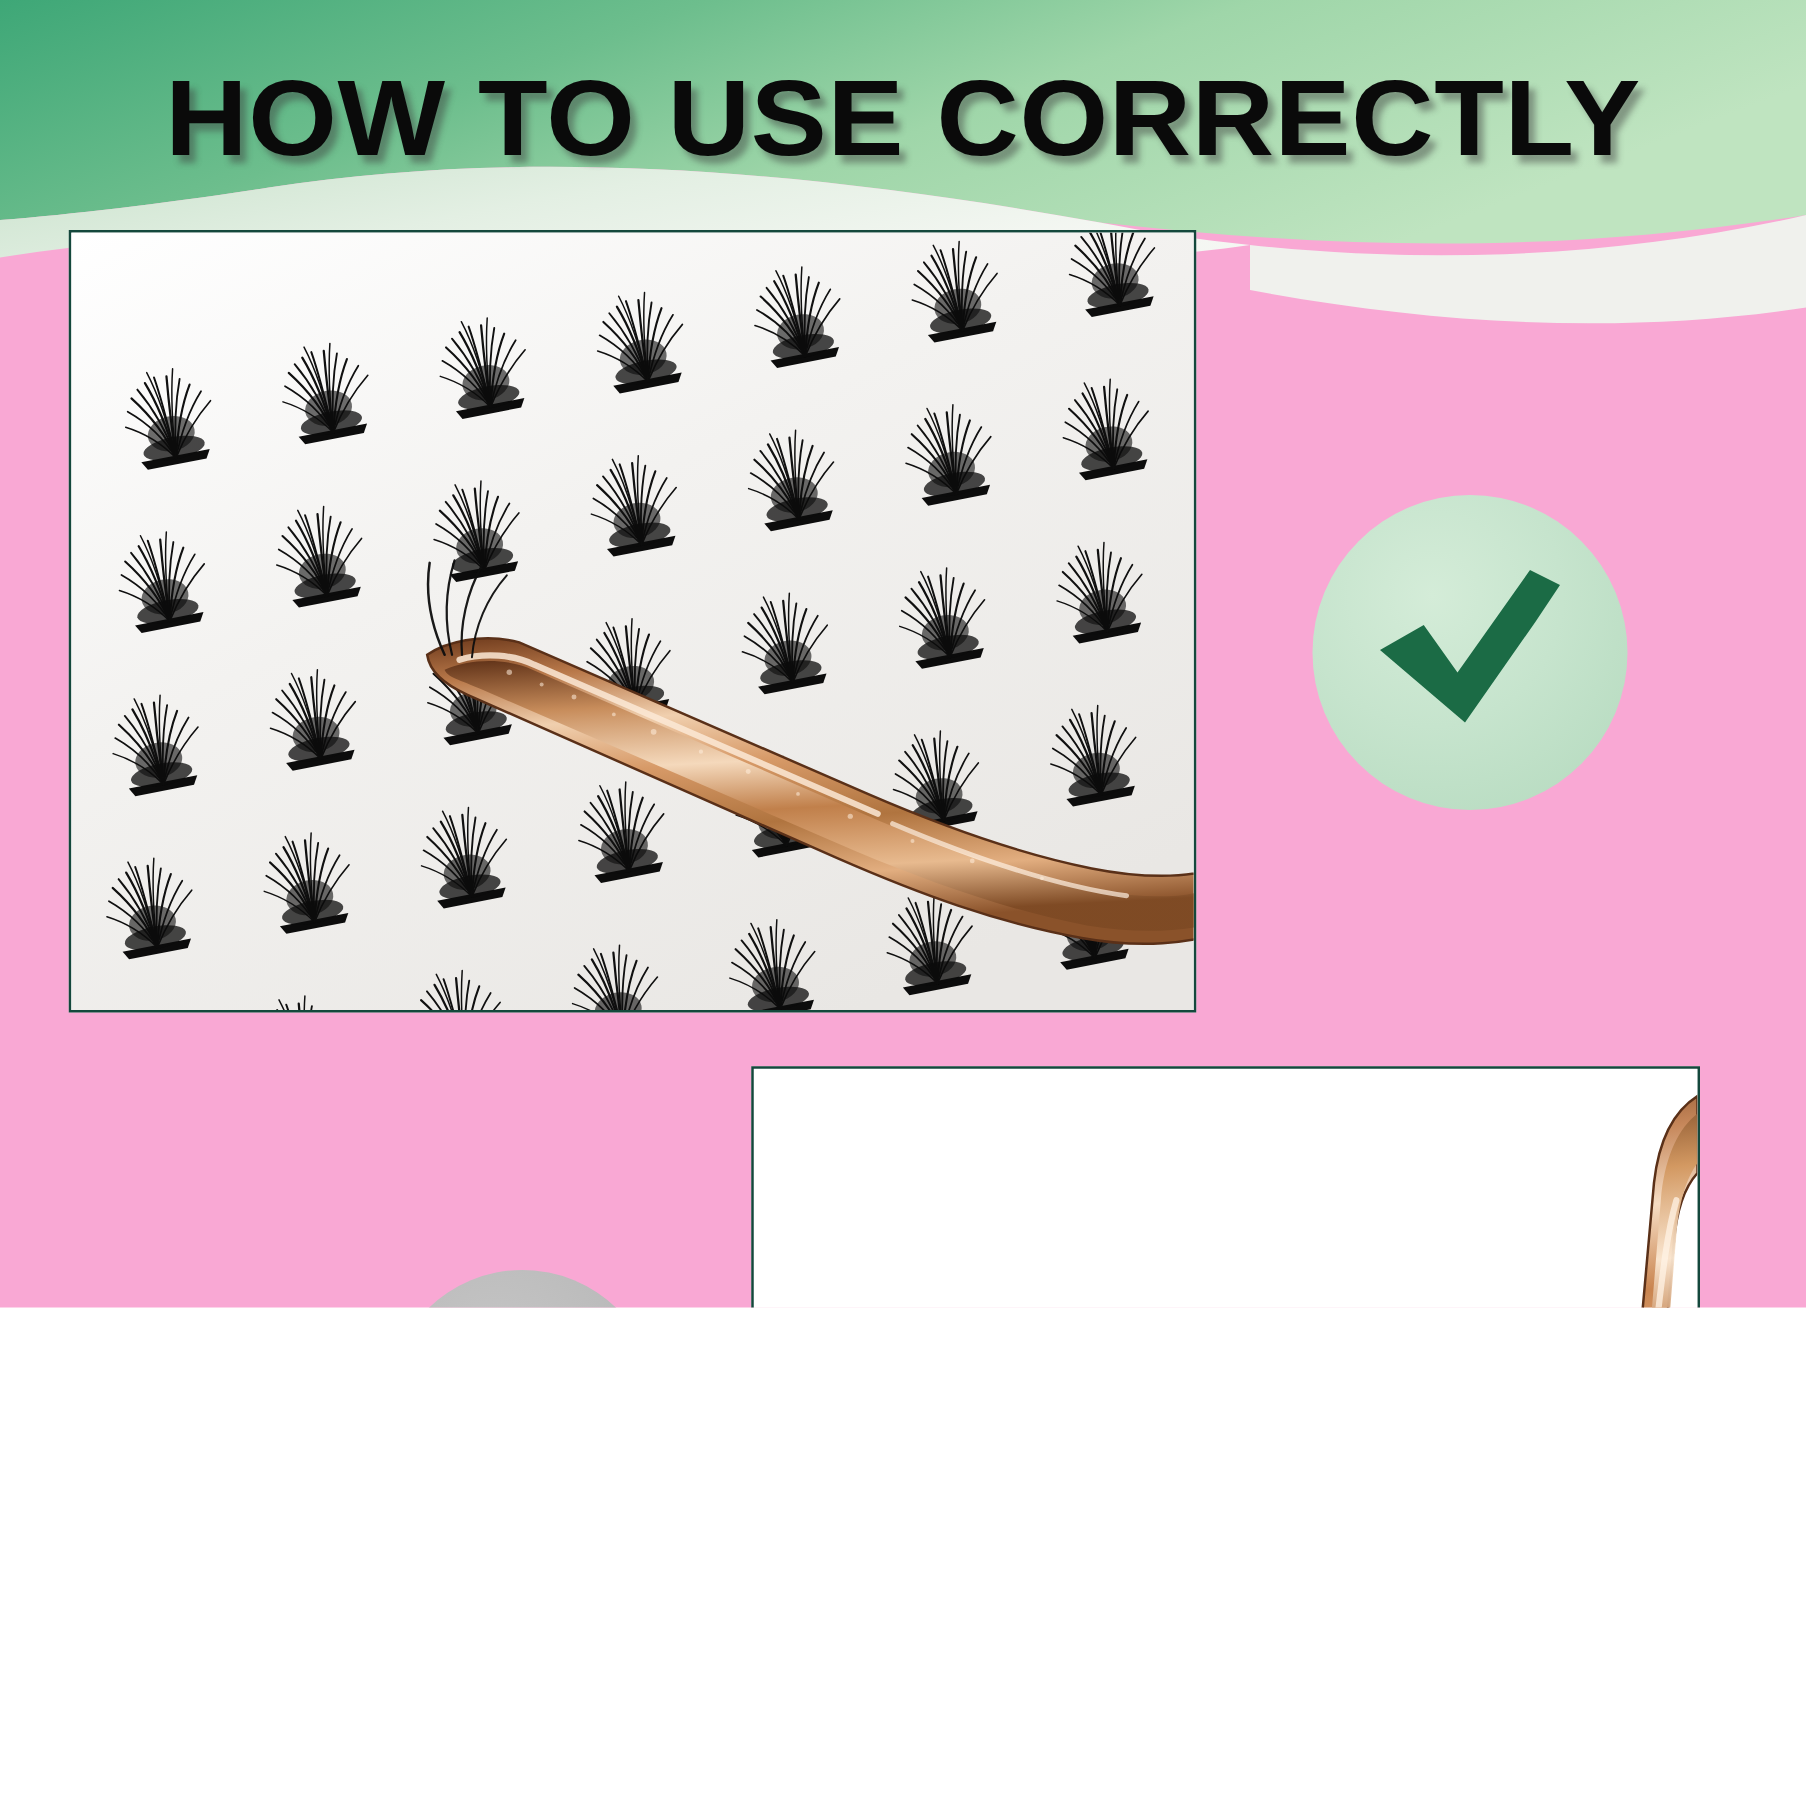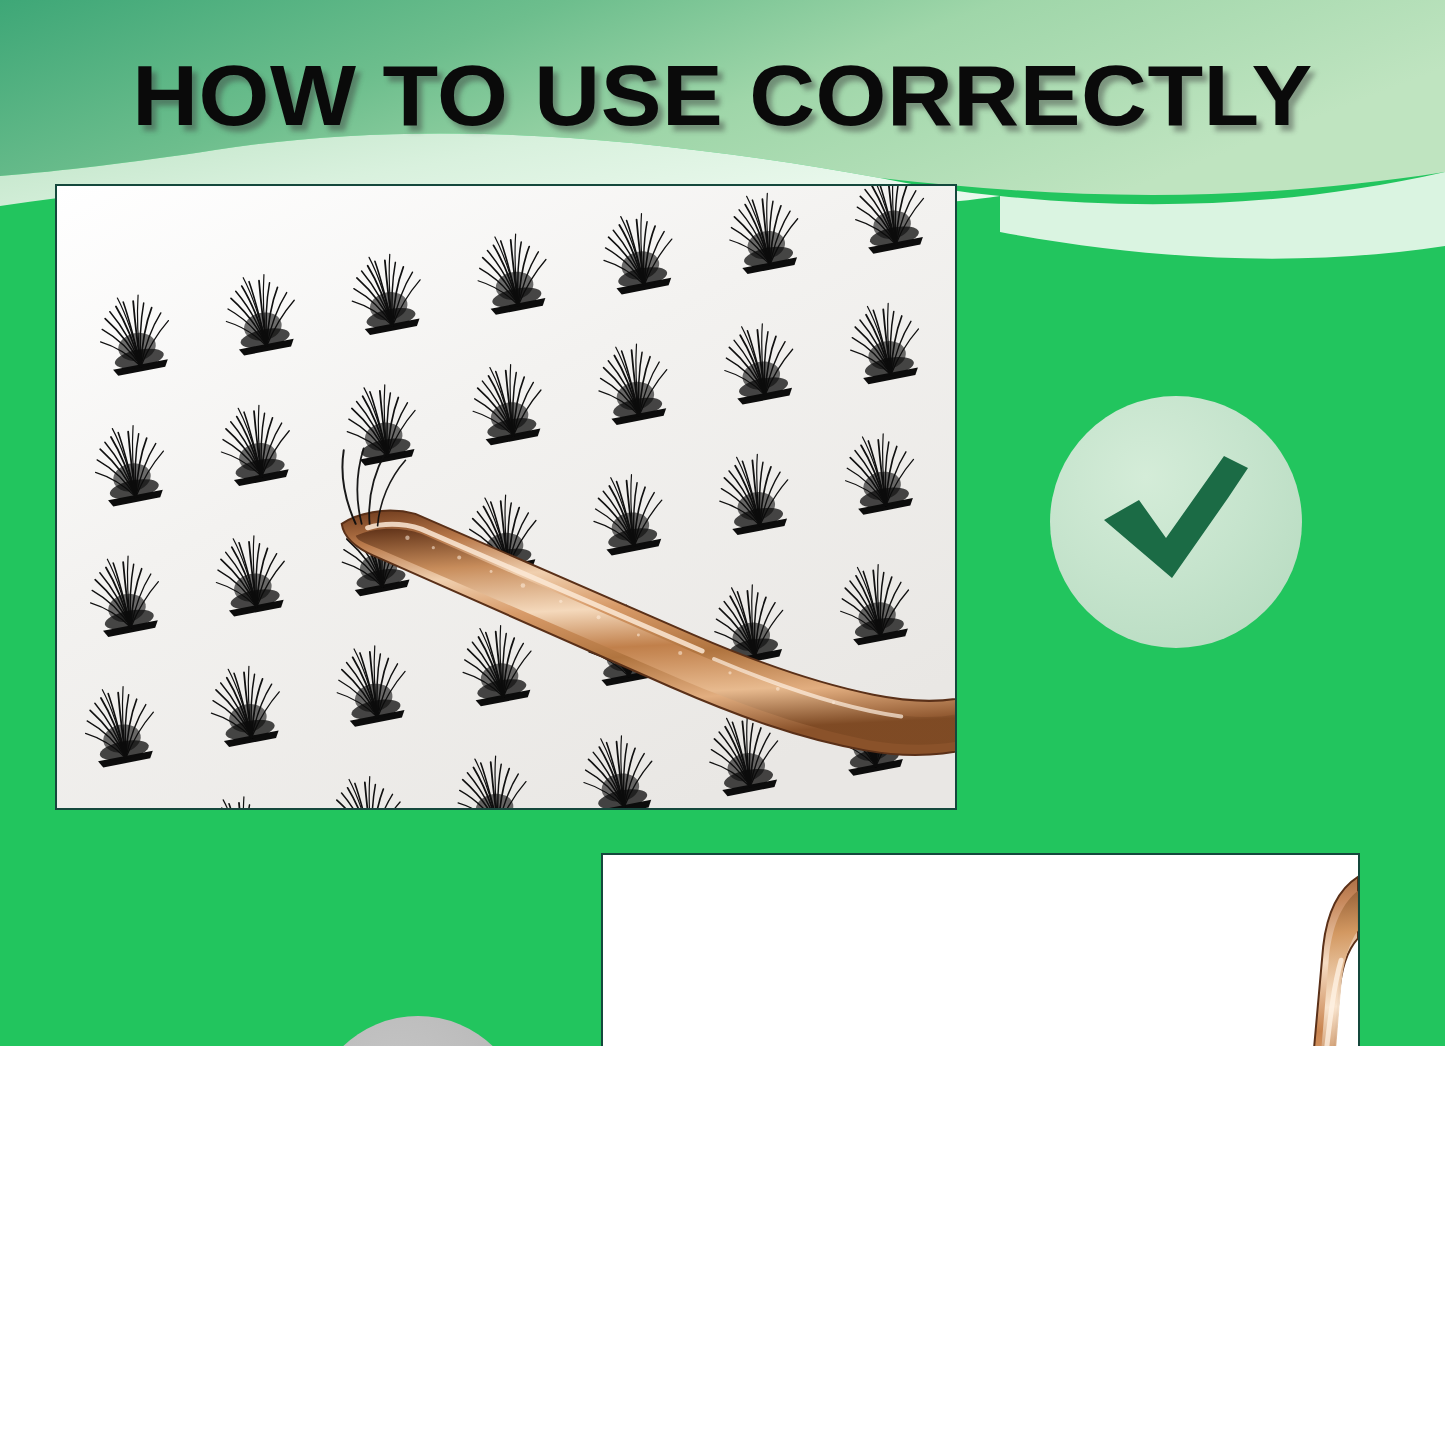--- a/index.html
+++ b/index.html
@@ -3,21 +3,21 @@
 <meta charset="utf-8">
 <style>
   html,body{margin:0;padding:0;}
   body{
     width:1445px;height:1445px;
     background:#ffffff;
     font-family:"Liberation Sans", sans-serif;
     overflow:hidden;
     position:relative;
   }
-  .stage{position:absolute;inset:0;width:1445px;height:1046px;overflow:hidden;background:#22c55e;}
+  .stage{position:absolute;inset:0;width:1445px;height:1046px;overflow:hidden;background:#f9a8d4;}
 
   
   .wave-layer{position:absolute;left:0;top:0;width:1445px;height:1445px;pointer-events:none;}
 
   
   .title{
     position:absolute;
     left:0;top:52px;width:1445px;
     text-align:center;
     font-family:"Liberation Sans Narrow","Liberation Sans",sans-serif;

